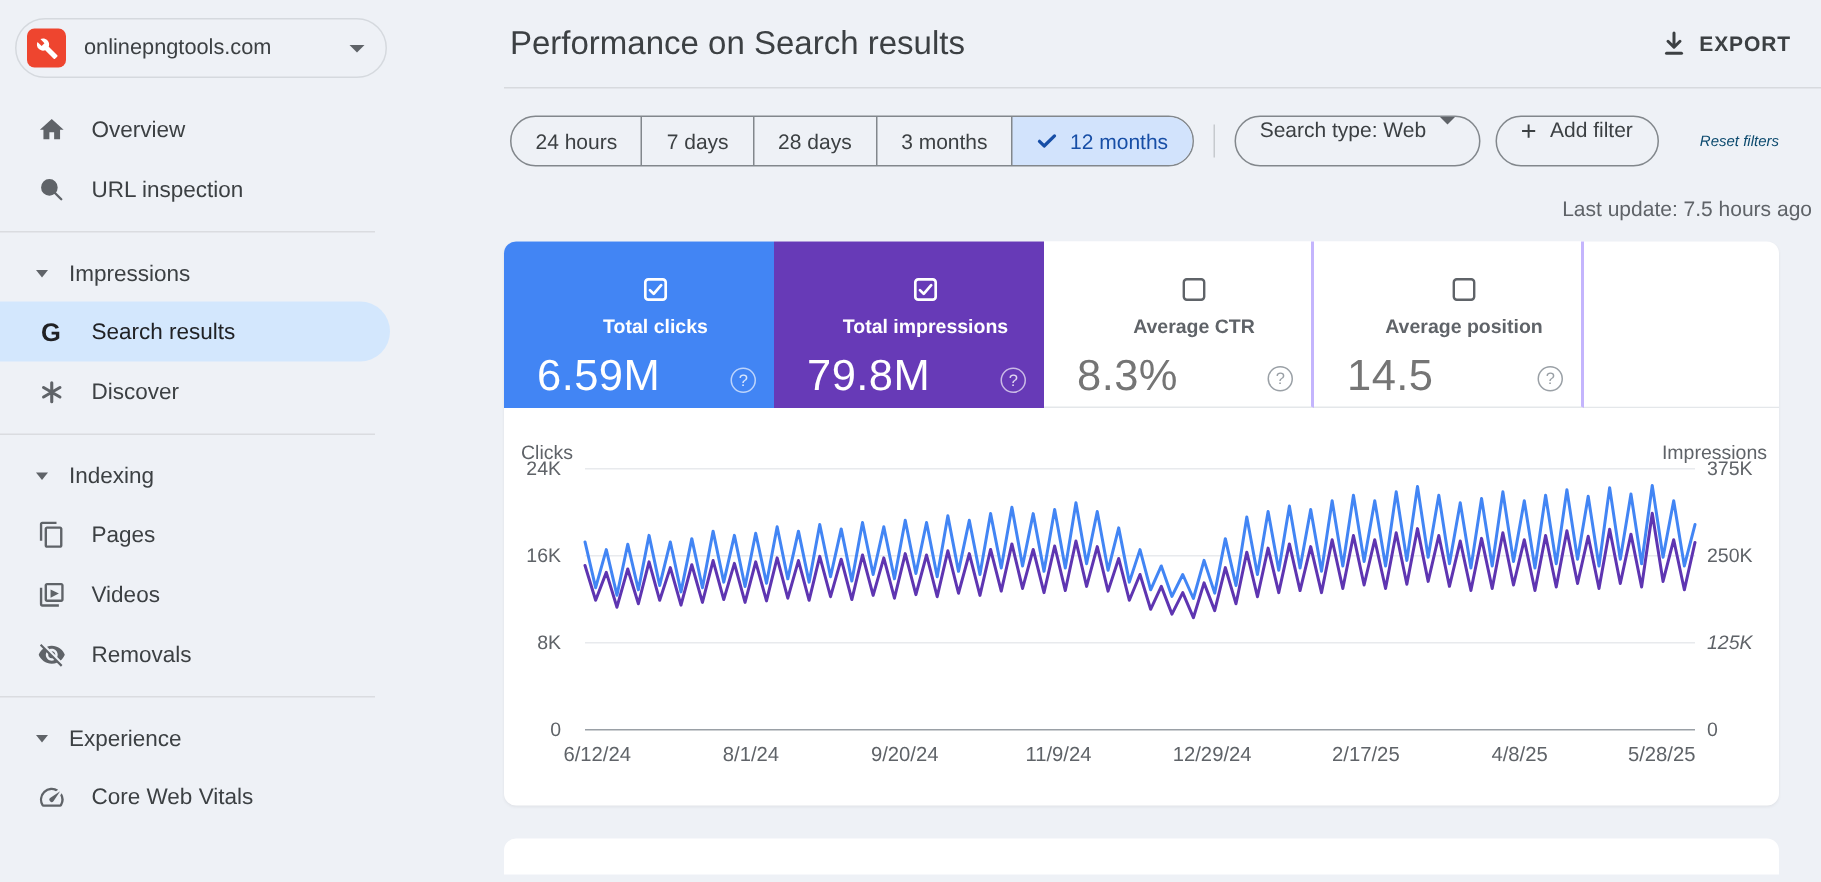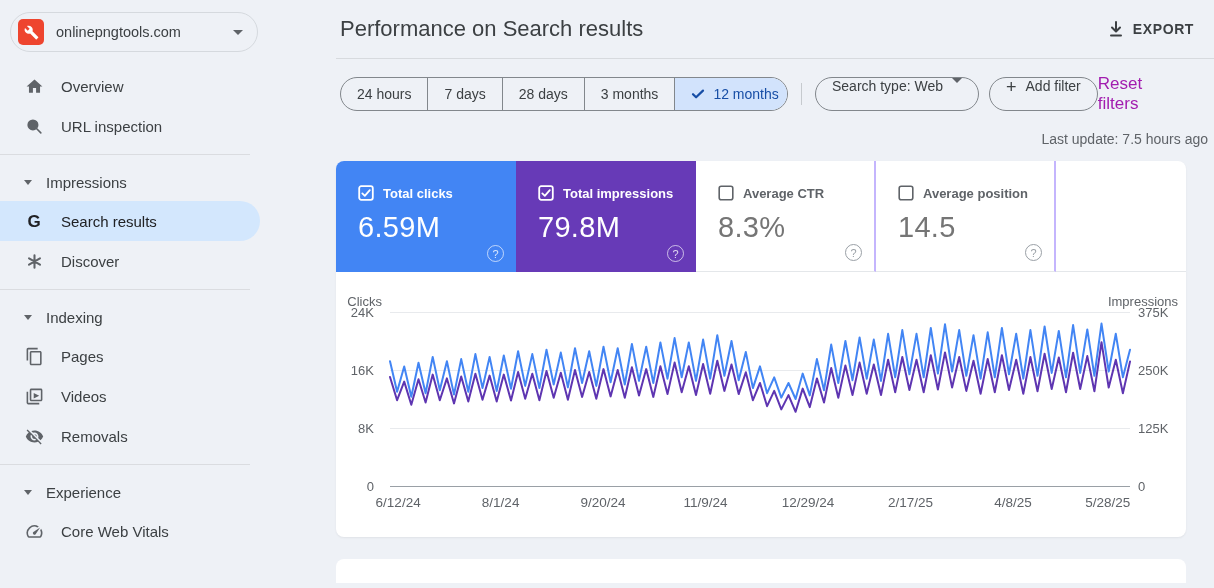--- a/index.html
+++ b/index.html
@@ -78,40 +78,40 @@
   .seg.selected { background: #d2e3fc; color: #174ea6; font-weight: 500; }
   .seg.selected svg { width: 14px; height: 14px; stroke: #174ea6; stroke-width: 2.2; fill: none; }
   .filter-vdivider { width: 1px; height: 22px; background: #c6cace; margin: 0 13px; }
   .pill-btn {
     height: 34px; border: 1px solid #82878c; border-radius: 17px;
     display: flex; gap: 9px; padding: 0 16px;
     font-size: 14px; color: #3c4043; cursor: pointer; white-space: nowrap; background: transparent;
   }
   .pill-btn + .pill-btn { margin-left: 10px; }
   .plus-glyph { font-size: 18px; color: #3c4043; line-height: 1; font-weight: 400; }
-  .reset-link { margin-left: auto; margin-right: 0; font-size: 17px; font-weight: 500; color: #a21caf; cursor: pointer; }
+  .reset-link { margin-left: auto; margin-right: 0; font-size: 10px; font-weight: 500; color: #0c4a6e; cursor: pointer; font-style: italic; }
 
   .last-update { margin-top: 20px; margin-right: -22px; text-align: right; font-size: 14px; color: #5f6368; }
 
   
   .perf-card {
     position: relative; margin-top: 14px; width: 850px; height: 376px;
     background: #ffffff; border-radius: 8px;
     box-shadow: 0 1px 2px rgba(60,64,67,.08);
   }
   .metric-strip { position: absolute; left: 0; top: 0; width: 850px; height: 111px; display: flex; }
   .mcard {
     width: 180px; height: 111px; position: relative; padding: 24px 0 0 22px;
     background: #ffffff; cursor: pointer; border-bottom: 1px solid #e4e7ea;
   }
   .mcard.colored { border-bottom: none; }
   .mcard:first-child { border-top-left-radius: 8px; }
   .mcard.bordered { border-right: 2px solid #c4b5fd; }
   .strip-filler { flex: 1; border-bottom: 1px solid #e4e7ea; border-top-right-radius: 8px; }
-  .mhead { display: flex; align-items: center; gap: 9px; }
+  .mhead { display: flex; align-items: center; gap: 9px; flex-direction: column; }
   .mhead svg { width: 16px; height: 16px; flex: none; }
   .mlabel { font-size: 13px; font-weight: 600; color: #5f6368; white-space: nowrap; }
   .mcard.colored .mlabel { color: #ffffff; }
   .mvalue { margin-top: 10px; font-size: 29px; color: #757575; letter-spacing: .3px; }
   .mcard.colored .mvalue { color: #ffffff; }
   .help-badge {
     position: absolute; right: 12px; bottom: 10px; width: 17px; height: 17px;
     border: 1.5px solid #9aa0a6; border-radius: 50%; color: #9aa0a6;
     font-size: 11px; display: flex; align-items: center; justify-content: center; cursor: pointer;
   }
@@ -131,21 +131,21 @@
   .ylabels.right { left: 802px; width: 60px; }
   .ylabels span { position: absolute; transform: translateY(-50%); font-size: 13px; color: #5f6368; }
   .ylabels.left span { right: 8px; }
   .ylabels.left span:nth-child(1) { top: 0; }
   .ylabels.left span:nth-child(2) { top: 58px; }
   .ylabels.left span:nth-child(3) { top: 116px; }
   .ylabels.left span:nth-child(4) { top: 174px; }
   .ylabels.right span { left: 0; }
   .ylabels.right span:nth-child(1) { top: 0; }
   .ylabels.right span:nth-child(2) { top: 58px; }
-  .ylabels.right span:nth-child(3) { top: 116px; }
+  .ylabels.right span:nth-child(3) { top: 116px; font-style: italic; }
   .ylabels.right span:nth-child(4) { top: 174px; }
   .xlabels { position: absolute; left: 54px; top: 334px; width: 740px; height: 18px; }
   .xlabels span { position: absolute; transform: translateX(-50%); font-size: 13.5px; color: #5f6368; white-space: nowrap; }
   .xlabels span:nth-child(1) { left: 1.1%; }
   .xlabels span:nth-child(2) { left: 14.95%; }
   .xlabels span:nth-child(3) { left: 28.8%; }
   .xlabels span:nth-child(4) { left: 42.65%; }
   .xlabels span:nth-child(5) { left: 56.5%; }
   .xlabels span:nth-child(6) { left: 70.35%; }
   .xlabels span:nth-child(7) { left: 84.2%; }

